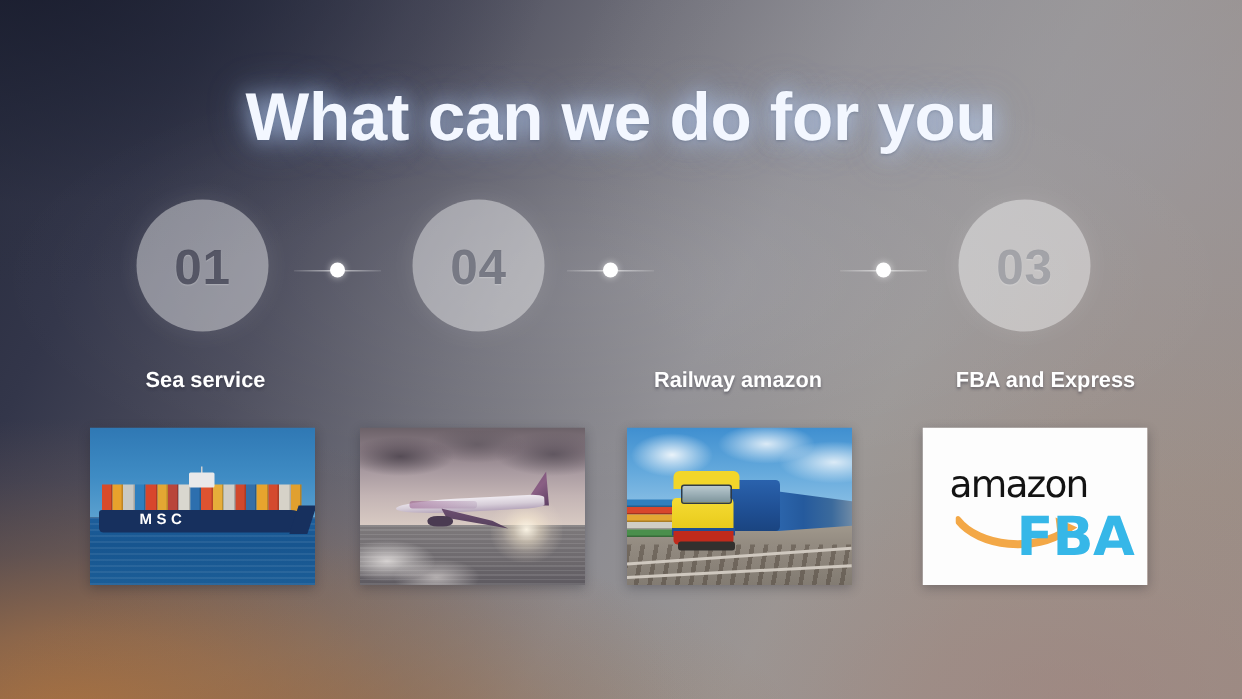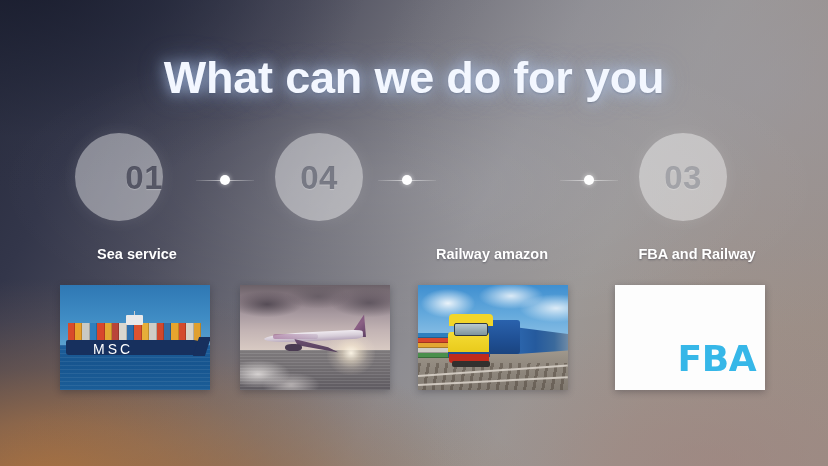--- a/index.html
+++ b/index.html
@@ -110,21 +110,21 @@
     justify-content: center;
   }
   .circle .num {
     font-size: 33px;
     font-weight: bold;
     letter-spacing: 0.5px;
     color: rgba(60,62,78,0.78);
     line-height: 1;
     text-shadow: 0 1px 1px rgba(255,255,255,0.25);
   }
-  .c1 { left: 75px; justify-content: flex-end;  }
+  .c1 { left: 91px;  }
   .c2 { left: 275px; }
   .c3 { left: 457px; }
   .c4 { left: 639px; }
   .c3 .num { color: rgba(110,112,122,0.72); }
   .c4 .num { color: rgba(150,151,157,0.80); }
   .c2 .num { color: rgba(96,98,112,0.76); }
 
   
   .connector {
     position: absolute;
@@ -211,21 +211,21 @@
     border-radius: 2px 10px 3px 3px;
   }
   .ship-hull:after {
     content:""; position:absolute; right:-3%; top:-18%;
     width: 9%; height: 120%;
     background:#17305e;
     transform: skewX(-18deg);
   }
   .ship-name {
     position:absolute; left: 22%; top: 53%;
-    font-size: 14px; font-weight: normal; color:#fff;
+    font-size: 10px; font-weight: bold; color:#fff;
     letter-spacing: 3px;
   }
   .containers {
     position: absolute; left: 5%; top: 36%; width: 89%; height: 17%;
     display: flex; align-items: flex-end;
   }
   .containers i {
     display:block; flex:1 1 auto; height: 100%;
     border-right: 1px solid rgba(0,0,0,0.18);
   }
@@ -446,21 +446,21 @@
     <div class="line"></div>
     <div class="dot"></div>
   </div>
   <div class="connector n3">
     <div class="line"></div>
     <div class="dot"></div>
   </div>
 
   <div class="label l1">Sea service</div>
   <div class="label l3">Railway amazon</div>
-  <div class="label l4">FBA and Railway</div>
+  <div class="label l4">FBA and Express</div>
 
   <div class="card k1">
     <div class="scene">
       <div class="ship-sky"></div>
       <div class="ship-sea"></div>
       <div class="containers">
         <i style="background:#d84b2a"></i>
           <i style="background:#e8a22c"></i>
         <i style="background:#c9c9c4"></i>
           <i style="background:#2f7fbe"></i>
@@ -524,17 +524,26 @@
         <div class="loco-stripe"></div>
         <div class="loco-red"></div>
         <div class="loco-wheels"></div>
       </div>
     </div>
   </div>
 
   <div class="card k4">
     <div class="scene">
       <div class="fba-bg"></div>
+      <div class="amz-wrap">
+        <div class="amz-word">amazon</div>
+        <div class="amz-smile">
+          <svg viewBox="0 0 100 26" preserveAspectRatio="none">
+            <path d="M2,4 C18,22 62,27 88,10" stroke="#f3a847" stroke-width="5.5" fill="none" stroke-linecap="round"></path>
+            <path d="M78,2 L95,9 L80,17 Z" fill="#f3a847"></path>
+          </svg>
+        </div>
+      </div>
       <div class="fba-word">FBA</div>
     </div>
   </div>
 
 </div>
 
 </body></html>

